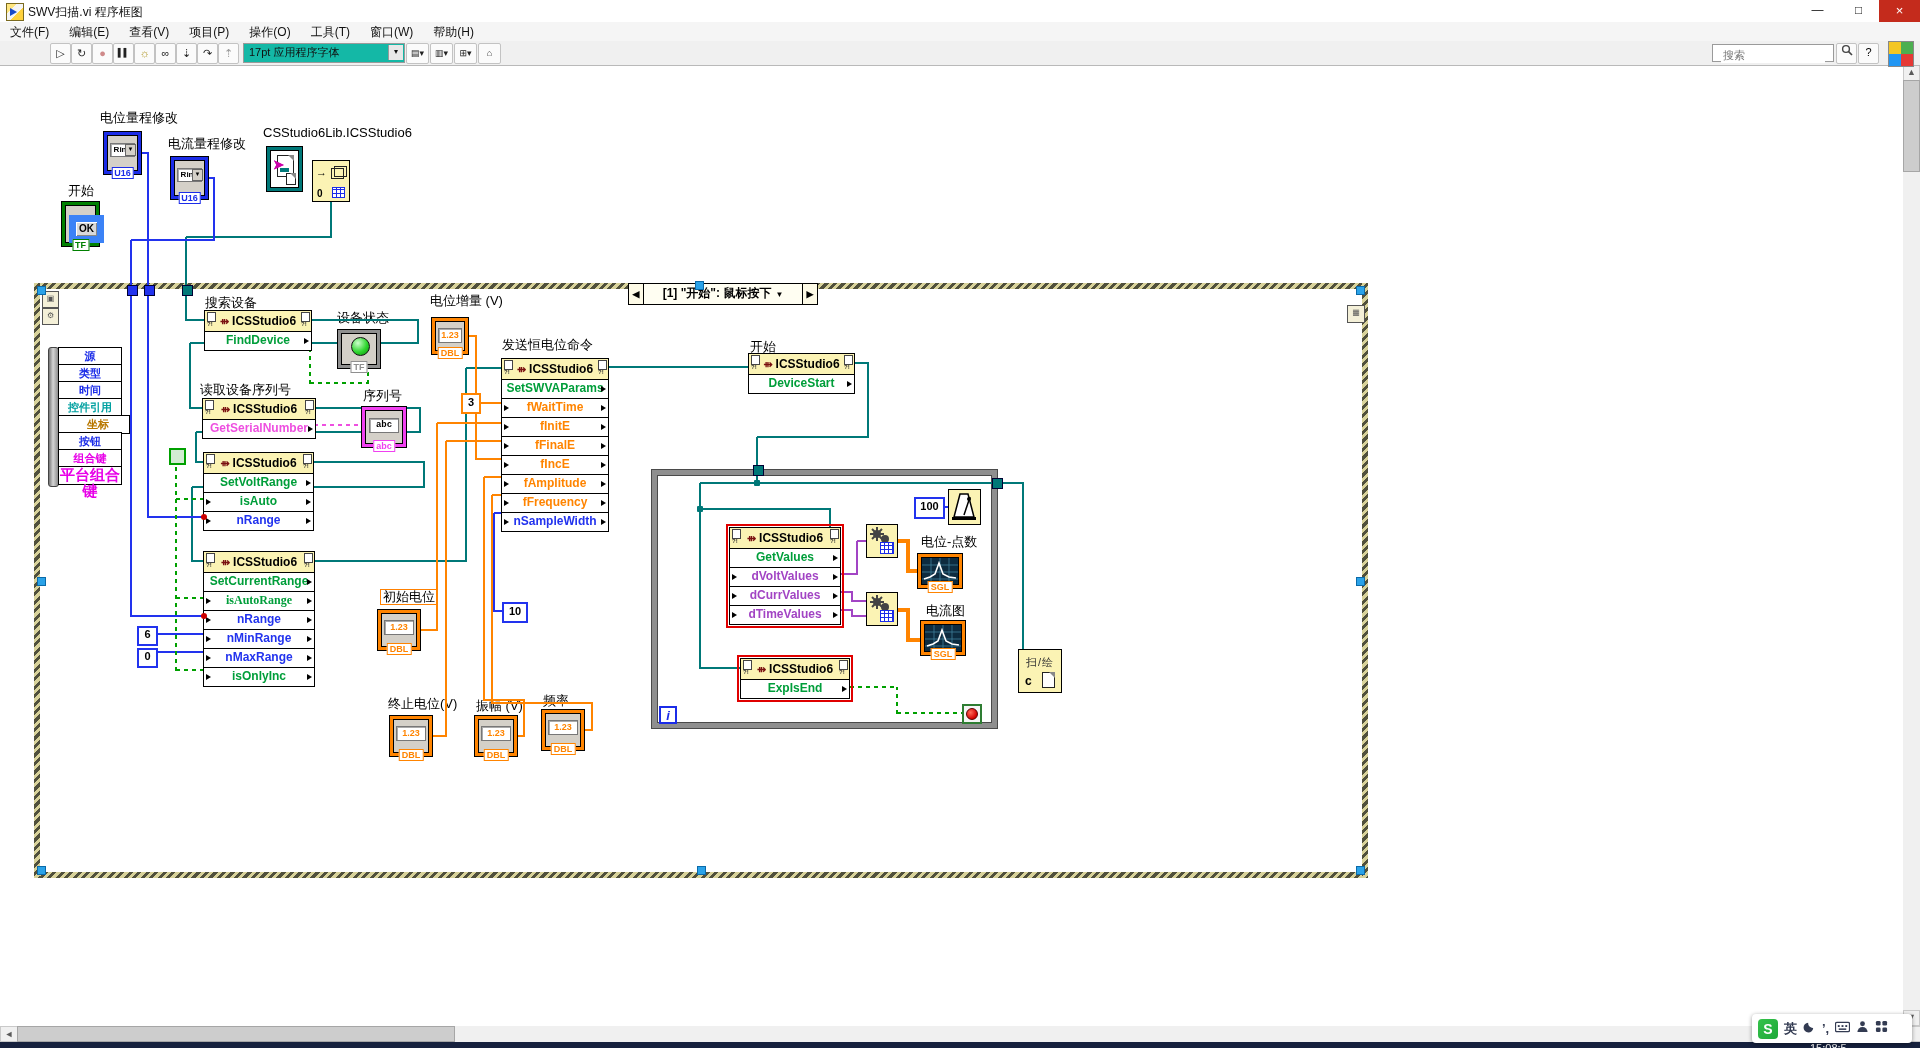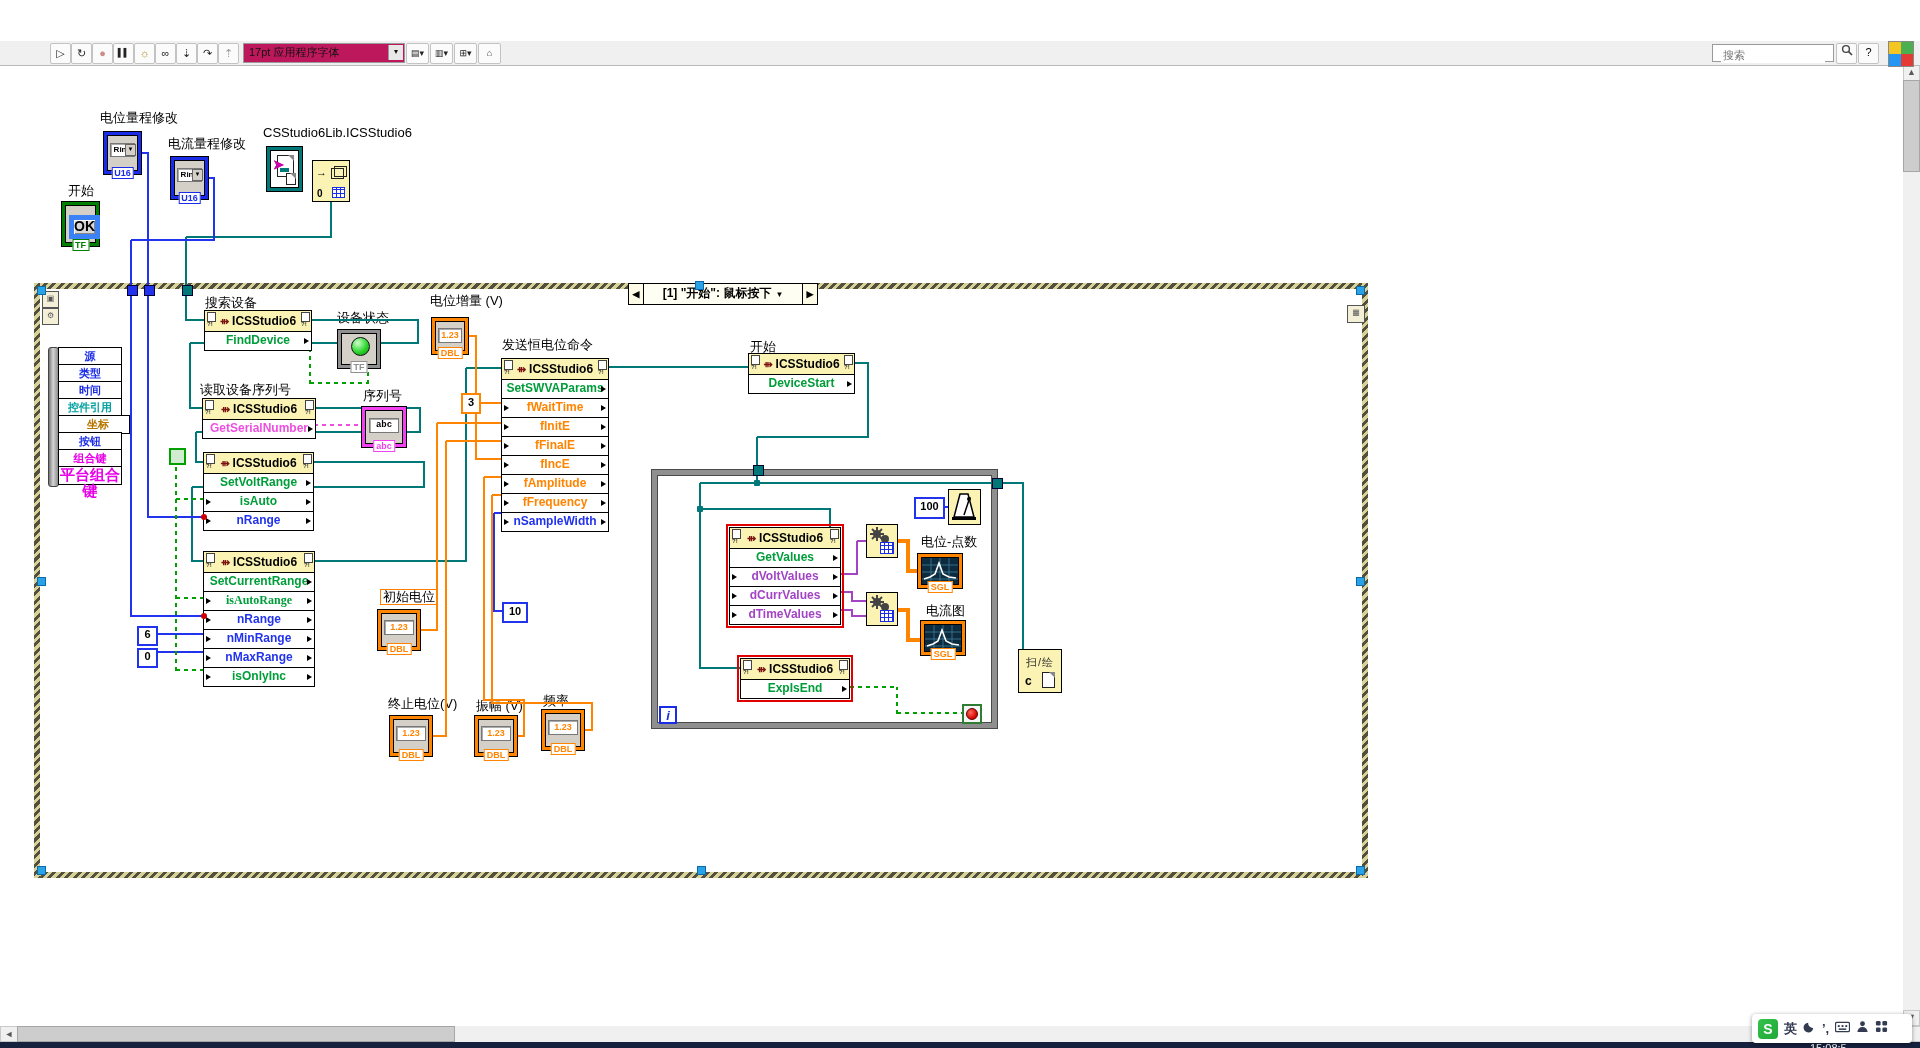--- a/index.html
+++ b/index.html
@@ -8,21 +8,21 @@
   #titlebar{position:absolute;left:0;top:0;width:1920px;height:22px;background:#ffffff;border-bottom:1px solid #e3e3e3;z-index:60;}
   #title-icon{position:absolute;left:6px;top:3px;width:16px;height:16px;background:linear-gradient(135deg,#ffe680 0 30%,#f4f4f4 30% 60%,#ffd23d 60%);border:1px solid #7a6a20;}
   #title-icon:before{content:"";position:absolute;left:3px;top:4px;border-left:7px solid #1848c8;border-top:4px solid transparent;border-bottom:4px solid transparent;}
   #title-text{position:absolute;left:28px;top:4px;font-size:12px;color:#111;}
   .winbtn{position:absolute;top:0;width:41px;height:22px;text-align:center;line-height:21px;font-size:12px;color:#222;}
   #btn-close{background:#c42b1c;color:#fff;font-size:13px;}
   #menubar{position:absolute;left:0;top:22px;width:1920px;height:19px;background:#f5f5f5;z-index:60;border-bottom:1px solid #e6e6e6;}
   .menu-item{display:inline-block;padding:2px 10px;font-size:12px;color:#111;line-height:15px;}
   #toolbar{position:absolute;left:0;top:41px;width:1920px;height:24px;background:#f0f0f0;border-bottom:1px solid #b9b9b9;z-index:60;}
   .tbtn{position:absolute;top:2px;width:19px;height:19px;border:1px solid #c3c3c3;background:#fbfbfb;text-align:center;line-height:18px;font-size:11px;color:#222;border-radius:2px;}
-  #fontbox{position:absolute;left:243px;top:2px;width:155px;height:18px;border:1px solid #9a9a9a;background:#be185d;font-size:11px;line-height:17px;padding-left:5px;color:#111;}
+  #fontbox{position:absolute;left:243px;top:2px;width:155px;height:18px;border:1px solid #9a9a9a;background:#14b8a6;font-size:11px;line-height:17px;padding-left:5px;color:#111;}
   #fontbox .dd{position:absolute;right:1px;top:1px;width:14px;height:15px;background:#e8e8e8;border-left:1px solid #9a9a9a;text-align:center;line-height:14px;font-size:8px;}
   #searchbox{position:absolute;left:1712px;top:3px;width:120px;height:16px;border:1px solid #9a9a9a;background:#fff;}
   #searchbox input{border:0;outline:0;width:100px;height:14px;font-size:11px;margin-left:8px;font-family:"Liberation Sans",sans-serif;}
   .tb-right-btn{position:absolute;top:2px;width:19px;height:19px;border:1px solid #c3c3c3;background:#fbfbfb;text-align:center;line-height:17px;font-size:11px;border-radius:2px;}
   #colorful-icon{position:absolute;left:1888px;top:0;width:24px;height:24px;border:1px solid #888;display:grid;grid-template-columns:1fr 1fr;grid-template-rows:1fr 1fr;}
   #colorful-icon div:nth-child(1){background:#f3c623;}#colorful-icon div:nth-child(2){background:#4caf50;}
   #colorful-icon div:nth-child(3){background:#2196f3;}#colorful-icon div:nth-child(4){background:#e53935;}
   
   #diagram{position:absolute;left:0;top:0;width:1920px;height:1048px;z-index:10;}
   .lbl{position:absolute;font-size:13px;color:#000;white-space:nowrap;background:#fff;line-height:14px;}
@@ -42,21 +42,21 @@
   .eg b{display:block;width:7px;height:8px;border:1px solid #444;background:#fff;}
   .eg.l{left:2px;}.eg.r{right:2px;}
   .inv-row{height:18px;border-top:1px solid #000;text-align:center;font-size:12px;font-weight:bold;line-height:17px;position:relative;}
   .inv-row:after{content:"";position:absolute;right:2px;top:6px;border-left:5px solid #000;border-top:3px solid transparent;border-bottom:3px solid transparent;}
   .inv-row.pin:before{content:"";position:absolute;left:2px;top:6px;border-left:5px solid #000;border-top:3px solid transparent;border-bottom:3px solid transparent;}
   
   .term{position:absolute;background:#d4d0c8;box-shadow:0 0 0 1px #000, inset 0 0 0 1px #000;z-index:15;}
   .ttag{position:absolute;bottom:-8px;left:50%;transform:translateX(-50%);background:#fff;font-size:9px;font-weight:bold;line-height:10px;padding:0 2px;border:1px solid;z-index:2;}
   .tfield{position:absolute;background:#fff;border:1px solid #777;box-shadow:inset 1px 1px 0 #aaa;font-weight:bold;text-align:center;}
   .ring-dd{position:absolute;width:9px;height:10px;background:#d4d0c8;border:1px solid #666;font-size:6px;text-align:center;line-height:9px;color:#000;}
-  .okbtn{position:absolute;background:#d9d9d9;border:5px solid #3b82f6;box-shadow:1px 1px 0 #fff inset,-1px -1px 0 #888 inset;font-size:14px;font-weight:bold;text-align:center;color:#000;}
+  .okbtn{position:absolute;background:#d9d9d9;border:7px solid #3b82f6;box-shadow:1px 1px 0 #fff inset,-1px -1px 0 #888 inset;font-size:10px;font-weight:bold;text-align:center;color:#000;}
   .led{position:absolute;border-radius:50%;background:radial-gradient(circle at 35% 30%,#ccffcc,#2ed62e 55%,#0a8a0a);border:1px solid #111;}
   .cube{position:relative;width:11px;height:9px;border:1px solid #222;background:#fbf3b4;}
   .cube:before{content:"";position:absolute;left:2px;top:-3px;width:11px;height:9px;border:1px solid #222;background:transparent;}
   .bgrid{display:inline-block;width:11px;height:9px;border:1px solid #1b2ce8;background:
     repeating-linear-gradient(90deg,transparent 0 3px,#1b2ce8 3px 4px),
     repeating-linear-gradient(0deg,transparent 0 3px,#1b2ce8 3px 4px),#fff;vertical-align:middle;}
   .icon-box{position:absolute;background:#fbf3b4;border:1.5px solid #000;z-index:15;}
   .page{position:relative;background:#fff;border:1px solid #222;}
   .page:before{content:"";position:absolute;right:-1px;top:-1px;border:3px solid #888;border-left-color:transparent;border-bottom-color:transparent;}
   
@@ -463,21 +463,29 @@
         </svg>
         <span class="bgrid" style="position:absolute;right:3px;bottom:3px;width:12px;height:10px;"></span>
       </div>
       <div class="icon-box" style="left: 1018px; top: 649px; width: 44px; height: 44px; box-sizing: border-box;">
         <div style="position:absolute;left:0;top:5px;width:100%;text-align:center;font-size:11px;color:#333;letter-spacing:1px;">扫/绘</div>
         <div style="position:absolute;left:6px;bottom:4px;font-size:12px;font-weight:bold;">c</div>
         <div class="page" style="position:absolute;right:6px;bottom:4px;width:11px;height:14px;"></div>
       </div>
     </div>
 
-
+  <div id="titlebar">
+    <div id="title-icon"></div>
+    <div id="title-text">SWV扫描.vi 程序框图</div>
+    <div class="winbtn" style="right:82px;">—</div>
+    <div class="winbtn" style="right:41px;">□</div>
+    <div class="winbtn" id="btn-close" style="right:0;">×</div>
+  </div>
+
+  <div id="menubar"><div class="menu-item">文件(F)</div><div class="menu-item">编辑(E)</div><div class="menu-item">查看(V)</div><div class="menu-item">项目(P)</div><div class="menu-item">操作(O)</div><div class="menu-item">工具(T)</div><div class="menu-item">窗口(W)</div><div class="menu-item">帮助(H)</div></div>
 
   <div id="toolbar">
     <div id="fontbox">
       <span>17pt 应用程序字体</span>
       <span class="dd">▾</span>
     </div>
     <div id="searchbox">
       <input placeholder="搜索" style="">
     </div>
     <div class="tb-right-btn" style="left:1836px;">

